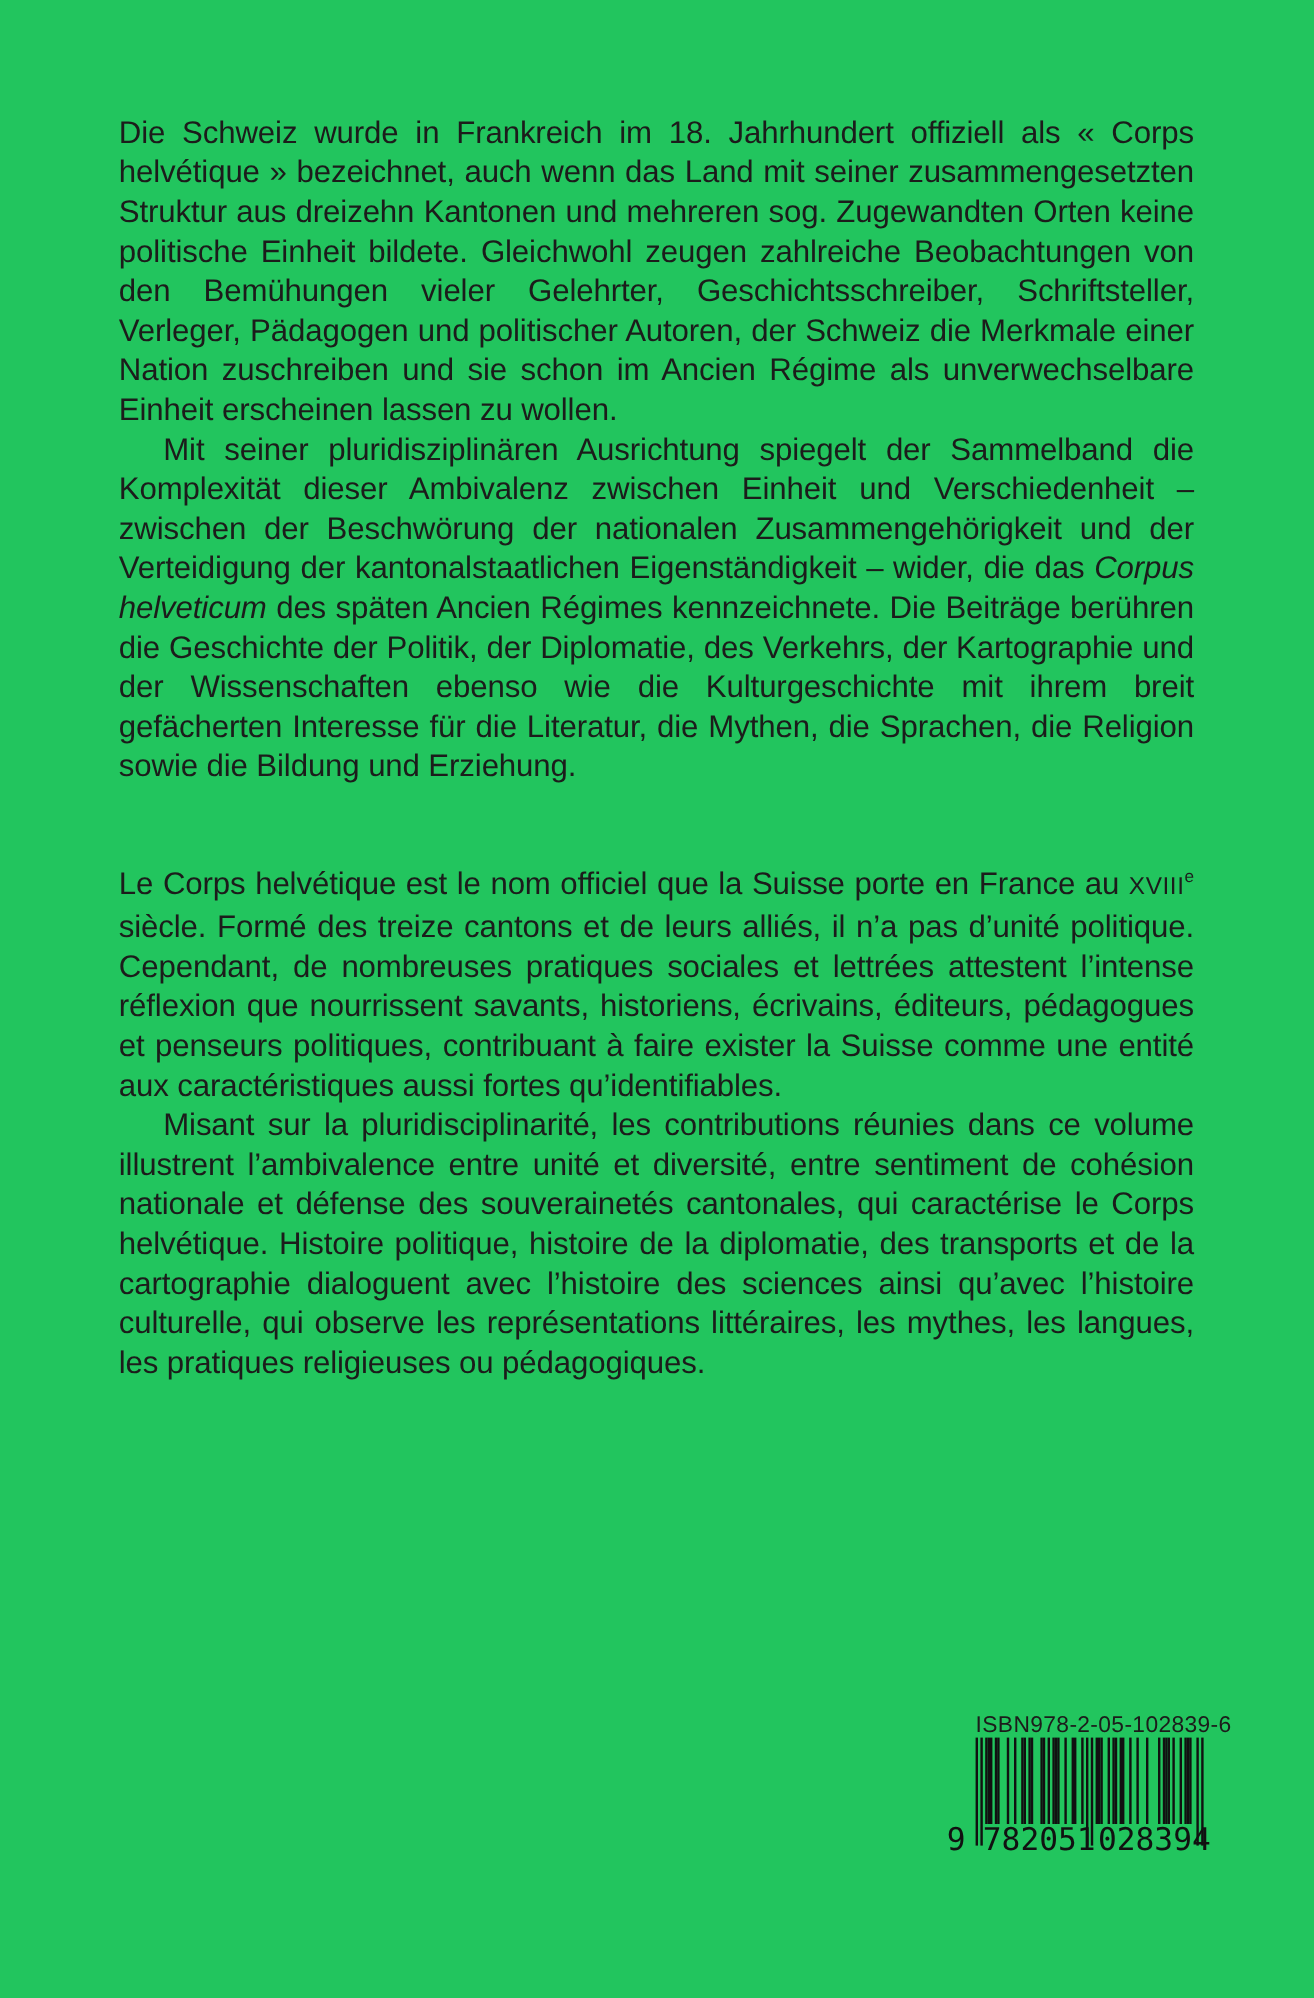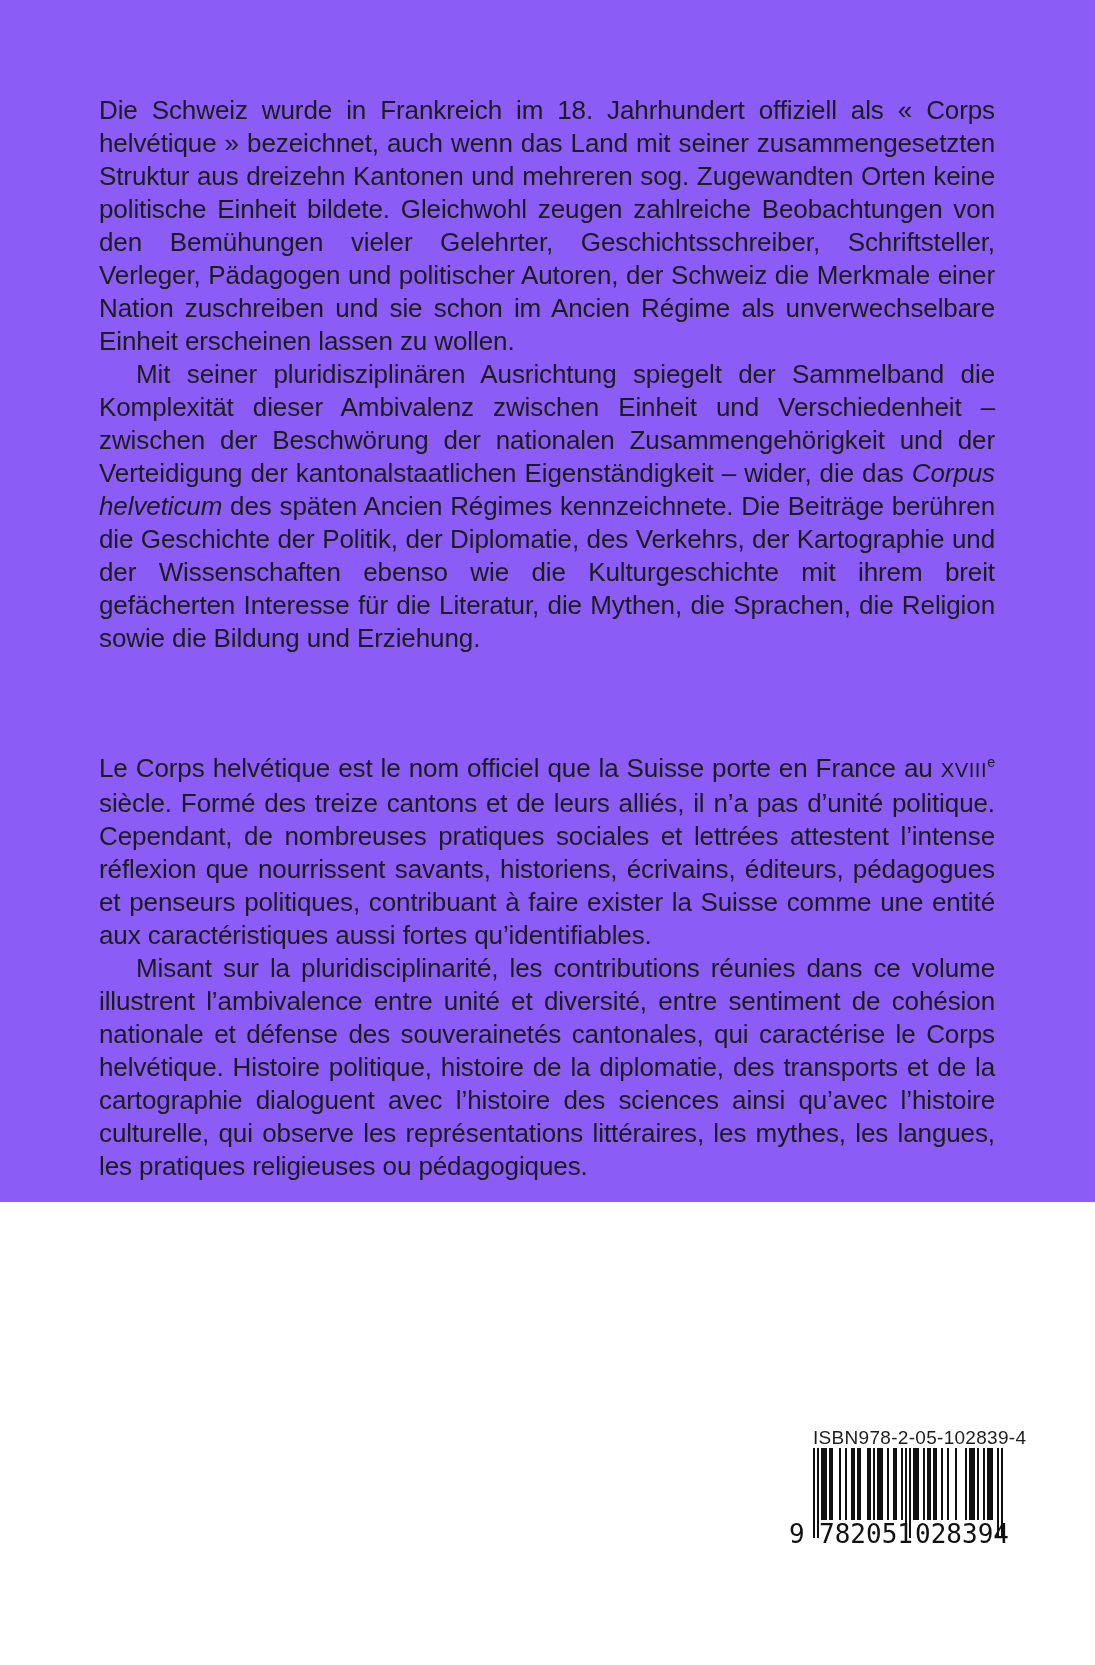--- a/index.html
+++ b/index.html
@@ -7,31 +7,31 @@
     padding: 0;
     background: #ffffff;
     width: 1095px;
     height: 1665px;
     overflow: hidden;
     font-family: "Liberation Sans", sans-serif;
   }
   .page {
     position: relative;
     width: 1095px;
-    height: 1202px;
-    background: #8b5cf6;
+    height: 1665px;
+    background: #22c55e;
     color: #1c1c1b;
   }
   .text-col {
     position: absolute;
     left: 99px;
     width: 896px;
   }
   .german-blurb { top: 94px; }
-  .french-blurb { top: 720px; margin-top: 32px; }
+  .french-blurb { top: 720px; }
   p.para {
     margin: 0;
     font-size: 26px;
     line-height: 33px;
     letter-spacing: -0.1px;
     text-align: justify;
     text-justify: inter-word;
     hyphens: none;
     color: #1c1c1b;
   }
@@ -98,21 +98,21 @@
     </div>
 
   <div class="text-col french-blurb" lang="fr">
       <p class="para">Le Corps helvétique est le nom officiel que la Suisse porte en France au <span class="sc">XVIII</span><sup>e</sup> siècle. Formé des treize cantons et de leurs alliés, il n’a pas d’unité politique. Cependant, de nombreuses pratiques sociales et lettrées attestent l’intense réflexion que nourrissent savants, historiens, écrivains, éditeurs, pédagogues et penseurs politiques, contribuant à faire exister la Suisse comme une entité aux caractéristiques aussi fortes qu’identifiables.</p>
       <p class="para indent">Misant sur la pluridisciplinarité, les contributions réunies dans ce volume illustrent l’ambivalence entre unité et diversité, entre sentiment de cohésion nationale et défense des souverainetés cantonales, qui caractérise le Corps helvétique. Histoire politique, histoire de la diplomatie, des transports et de la cartographie dialoguent avec l’histoire des sciences ainsi qu’avec l’histoire culturelle, qui observe les représentations littéraires, les mythes, les langues, les pratiques religieuses ou pédagogiques.</p>
     </div>
 
   <div class="isbn-block">
     <div class="isbn-line">
       <span>ISBN</span>
-      <span>978-2-05-102839-4</span>
+      <span>978-2-05-102839-6</span>
     </div>
     <div class="barcode" id="barcode"><div class="bc-module" style="height: 90px; background: rgb(17, 17, 17);"></div><div class="bc-module" style="height: 90px; background: transparent;"></div><div class="bc-module" style="height: 90px; background: rgb(17, 17, 17);"></div><div class="bc-module" style="height: 72px; background: transparent;"></div><div class="bc-module" style="height: 72px; background: rgb(17, 17, 17);"></div><div class="bc-module" style="height: 72px; background: rgb(17, 17, 17);"></div><div class="bc-module" style="height: 72px; background: rgb(17, 17, 17);"></div><div class="bc-module" style="height: 72px; background: transparent;"></div><div class="bc-module" style="height: 72px; background: rgb(17, 17, 17);"></div><div class="bc-module" style="height: 72px; background: rgb(17, 17, 17);"></div><div class="bc-module" style="height: 72px; background: transparent;"></div><div class="bc-module" style="height: 72px; background: transparent;"></div><div class="bc-module" style="height: 72px; background: transparent;"></div><div class="bc-module" style="height: 72px; background: rgb(17, 17, 17);"></div><div class="bc-module" style="height: 72px; background: transparent;"></div><div class="bc-module" style="height: 72px; background: transparent;"></div><div class="bc-module" style="height: 72px; background: rgb(17, 17, 17);"></div><div class="bc-module" style="height: 72px; background: transparent;"></div><div class="bc-module" style="height: 72px; background: transparent;"></div><div class="bc-module" style="height: 72px; background: rgb(17, 17, 17);"></div><div class="bc-module" style="height: 72px; background: rgb(17, 17, 17);"></div><div class="bc-module" style="height: 72px; background: transparent;"></div><div class="bc-module" style="height: 72px; background: rgb(17, 17, 17);"></div><div class="bc-module" style="height: 72px; background: rgb(17, 17, 17);"></div><div class="bc-module" style="height: 72px; background: transparent;"></div><div class="bc-module" style="height: 72px; background: transparent;"></div><div class="bc-module" style="height: 72px; background: transparent;"></div><div class="bc-module" style="height: 72px; background: rgb(17, 17, 17);"></div><div class="bc-module" style="height: 72px; background: rgb(17, 17, 17);"></div><div class="bc-module" style="height: 72px; background: transparent;"></div><div class="bc-module" style="height: 72px; background: rgb(17, 17, 17);"></div><div class="bc-module" style="height: 72px; background: transparent;"></div><div class="bc-module" style="height: 72px; background: rgb(17, 17, 17);"></div><div class="bc-module" style="height: 72px; background: rgb(17, 17, 17);"></div><div class="bc-module" style="height: 72px; background: rgb(17, 17, 17);"></div><div class="bc-module" style="height: 72px; background: transparent;"></div><div class="bc-module" style="height: 72px; background: transparent;"></div><div class="bc-module" style="height: 72px; background: rgb(17, 17, 17);"></div><div class="bc-module" style="height: 72px; background: transparent;"></div><div class="bc-module" style="height: 72px; background: transparent;"></div><div class="bc-module" style="height: 72px; background: rgb(17, 17, 17);"></div><div class="bc-module" style="height: 72px; background: rgb(17, 17, 17);"></div><div class="bc-module" style="height: 72px; background: transparent;"></div><div class="bc-module" style="height: 72px; background: transparent;"></div><div class="bc-module" style="height: 72px; background: rgb(17, 17, 17);"></div><div class="bc-module" style="height: 90px; background: transparent;"></div><div class="bc-module" style="height: 90px; background: rgb(17, 17, 17);"></div><div class="bc-module" style="height: 90px; background: transparent;"></div><div class="bc-module" style="height: 90px; background: rgb(17, 17, 17);"></div><div class="bc-module" style="height: 90px; background: transparent;"></div><div class="bc-module" style="height: 72px; background: rgb(17, 17, 17);"></div><div class="bc-module" style="height: 72px; background: rgb(17, 17, 17);"></div><div class="bc-module" style="height: 72px; background: rgb(17, 17, 17);"></div><div class="bc-module" style="height: 72px; background: transparent;"></div><div class="bc-module" style="height: 72px; background: transparent;"></div><div class="bc-module" style="height: 72px; background: rgb(17, 17, 17);"></div><div class="bc-module" style="height: 72px; background: transparent;"></div><div class="bc-module" style="height: 72px; background: rgb(17, 17, 17);"></div><div class="bc-module" style="height: 72px; background: rgb(17, 17, 17);"></div><div class="bc-module" style="height: 72px; background: transparent;"></div><div class="bc-module" style="height: 72px; background: rgb(17, 17, 17);"></div><div class="bc-module" style="height: 72px; background: rgb(17, 17, 17);"></div><div class="bc-module" style="height: 72px; background: transparent;"></div><div class="bc-module" style="height: 72px; background: transparent;"></div><div class="bc-module" style="height: 72px; background: rgb(17, 17, 17);"></div><div class="bc-module" style="height: 72px; background: transparent;"></div><div class="bc-module" style="height: 72px; background: transparent;"></div><div class="bc-module" style="height: 72px; background: rgb(17, 17, 17);"></div><div class="bc-module" style="height: 72px; background: transparent;"></div><div class="bc-module" style="height: 72px; background: transparent;"></div><div class="bc-module" style="height: 72px; background: transparent;"></div><div class="bc-module" style="height: 72px; background: rgb(17, 17, 17);"></div><div class="bc-module" style="height: 72px; background: transparent;"></div><div class="bc-module" style="height: 72px; background: transparent;"></div><div class="bc-module" style="height: 72px; background: transparent;"></div><div class="bc-module" style="height: 72px; background: transparent;"></div><div class="bc-module" style="height: 72px; background: rgb(17, 17, 17);"></div><div class="bc-module" style="height: 72px; background: transparent;"></div><div class="bc-module" style="height: 72px; background: rgb(17, 17, 17);"></div><div class="bc-module" style="height: 72px; background: rgb(17, 17, 17);"></div><div class="bc-module" style="height: 72px; background: rgb(17, 17, 17);"></div><div class="bc-module" style="height: 72px; background: transparent;"></div><div class="bc-module" style="height: 72px; background: rgb(17, 17, 17);"></div><div class="bc-module" style="height: 72px; background: transparent;"></div><div class="bc-module" style="height: 72px; background: transparent;"></div><div class="bc-module" style="height: 72px; background: rgb(17, 17, 17);"></div><div class="bc-module" style="height: 72px; background: transparent;"></div><div class="bc-module" style="height: 72px; background: rgb(17, 17, 17);"></div><div class="bc-module" style="height: 72px; background: rgb(17, 17, 17);"></div><div class="bc-module" style="height: 72px; background: rgb(17, 17, 17);"></div><div class="bc-module" style="height: 72px; background: transparent;"></div><div class="bc-module" style="height: 72px; background: transparent;"></div><div class="bc-module" style="height: 90px; background: rgb(17, 17, 17);"></div><div class="bc-module" style="height: 90px; background: transparent;"></div><div class="bc-module" style="height: 90px; background: rgb(17, 17, 17);"></div></div>
     <span class="bc-digit bc-d9">9</span>
     <span class="bc-digit bc-g1">
         <span>7</span>
         <span>8</span>
         <span>2</span>
         <span>0</span>
         <span>5</span>
         <span>1</span>

